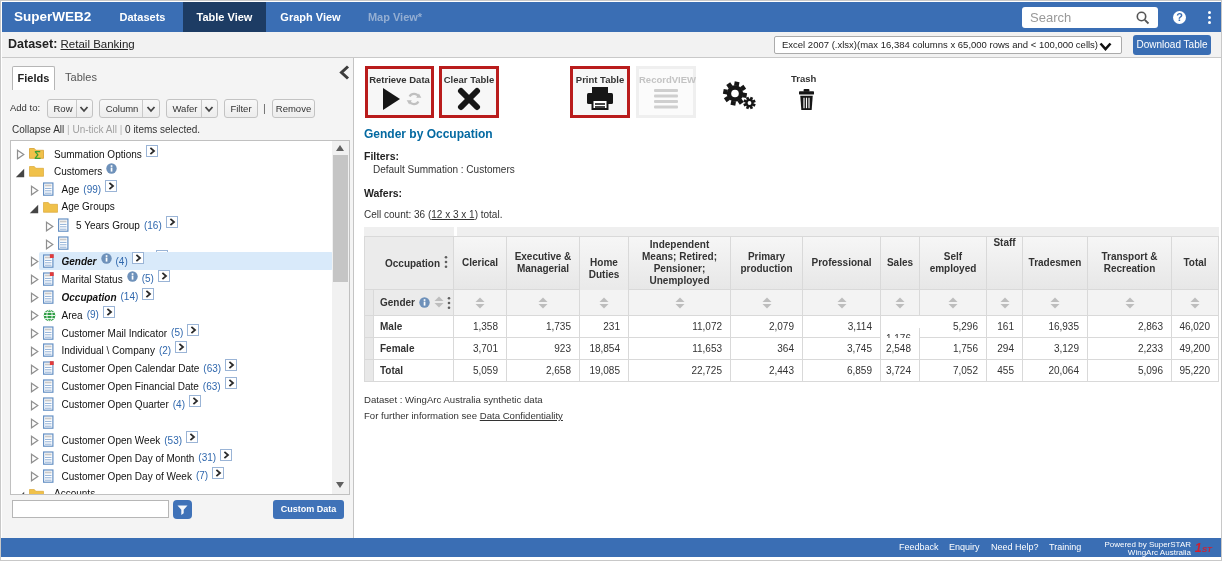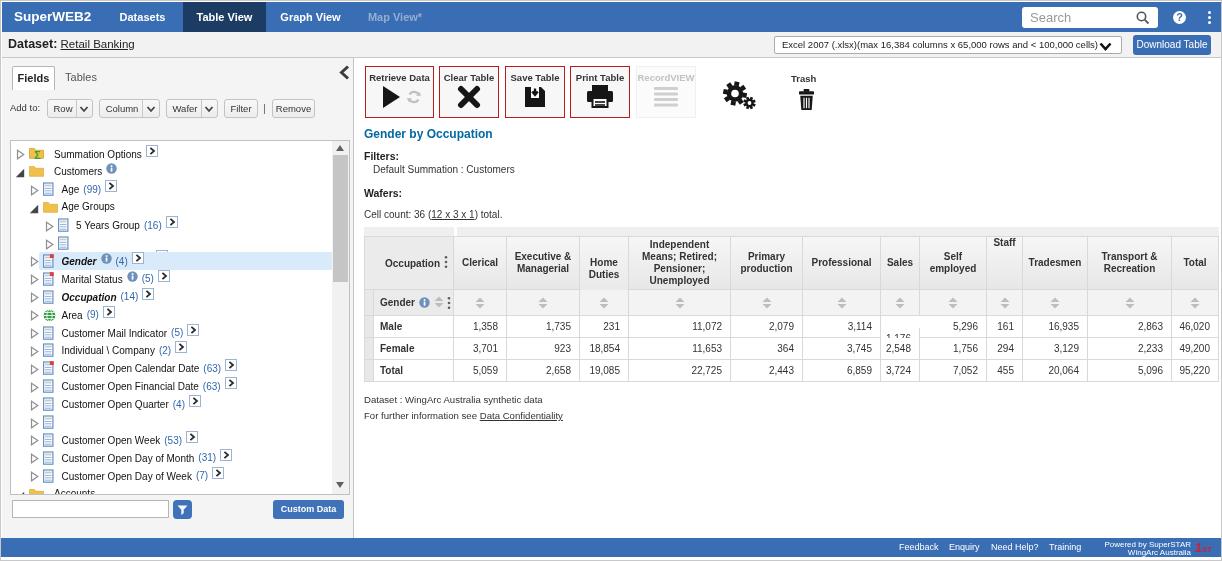--- a/index.html
+++ b/index.html
@@ -51,21 +51,21 @@
 
 #sbar { position:absolute; right:0; top:0; width:17px; height:353px; background:#f1f1f1; }
 #sthumb { position:absolute; right:1px; top:14px; width:15px; height:127px; background:#c5c5c5; }
 
 #filterinput { position:absolute; left:10px; top:442px; width:157px; height:18px; background:#fff; border:1px solid #b6b6b6; }
 #filterbtn { position:absolute; left:171px; top:442px; width:19px; height:19px; background:#3f72b8; border-radius:4px; }
 #customdata { position:absolute; left:271px; top:442px; width:71px; height:19px; white-space:nowrap; background:#3f72b8; border-radius:3px; color:#fff; font-size:9px; font-weight:bold; text-align:center; line-height:19px; }
 
 
 #content { position:absolute; left:354px; top:57px; width:867px; height:480px; background:#fff; }
-.toolbtn { position:absolute; top:8px; height:52px; background:#f7f7f7; border:1px solid #b91c1c; text-align:center; }
+.toolbtn { position:absolute; top:8px; height:52px; background:#f7f7f7; border:3px solid #b91c1c; text-align:center; }
 .toolbtn .lbl { display:block; margin-top:5px; font-size:9.5px; font-weight:bold; color:#333; white-space:nowrap; }
 .tool-dis { background:#fbfbfb; border-color:#efefef; }
 .tool-dis .lbl { color:#c3c3c3; }
 
 #tbltitle { position:absolute; left:9px; top:69px; font-size:12px; font-weight:bold; color:#0369a1; }
 .boldlbl { font-size:10.5px; font-weight:bold; color:#222; }
 .normtxt { font-size:10px; color:#333; }
 
 
 #dtable { position:absolute; left:9px; top:171px; }
@@ -145,20 +145,21 @@
     <div class="gbtn" style="left:164px;width:52px;">
         <span class="btxt" style="width:36px;">Wafer</span>
         <span class="bdiv" style="right:15px;"></span>
         <svg class="bchev" style="right:3px;" width="10" height="7" viewBox="0 0 10 7">
           <path d="M1.5 1 L5 5 L8.5 1" stroke="#444" stroke-width="1.8" fill="none"></path>
         </svg>
       </div>
     <div class="gbtn" style="left:222px;width:34px;">Filter</div>
     <span style="position:absolute;left:261px;top:41px;height:19px;line-height:19px;color:#666;font-size:11px;">|</span>
     <div class="gbtn" style="left:270px;width:43px;">Remove</div>
+    <div id="linksrow">Collapse All <span class="sep">|</span> <span class="dis">Un-tick All</span> <span class="sep">|</span> 0 items selected.</div>
     <div id="treebox">
       <div id="treerows">
       <div class="trow" style="top:3.5px;">
             <span class="ti" style="position:absolute;left:4.5px;top:3.5px;"><svg width="9" height="11" viewBox="0 0 9 11">
                 <path d="M1.5 1.2 L7.8 5.5 L1.5 9.8 Z" fill="#fdfdfd" stroke="#8f8f8f" stroke-width="1.2"></path>
               </svg></span>
             <span class="ti" style="position:absolute;left:18px;top:2.5px;"><svg width="15" height="13" viewBox="0 0 15 13">
                 <path d="M0.5 1.5 h4.8 l1.5 1.8 h7.7 v8 h-14 z" fill="#f0c14a" stroke="#d9a63c" stroke-width="0.9"></path>
                 <text x="5.2" y="12.2" font-size="11" font-weight="bold" fill="#3aa135" font-family="Liberation Sans">Σ</text>
               </svg></span>
@@ -520,27 +521,20 @@
           </g>
           <path d="M39.2 11.8 L44.3 11.8 L41.9 7.6 Z" fill="#c0c0c0"></path>
           <path d="M29.7 14.2 L34.8 14.2 L32.2 18.4 Z" fill="#c0c0c0"></path>
         </svg></div>
     <div class="toolbtn" style="left:84px;width:60px;"><span class="lbl">Clear Table</span>
       <svg width="24" height="24" viewBox="0 0 24 24" style="margin-top:2px">
           <g stroke="#161616" stroke-width="6" stroke-linecap="round">
             <line x1="4" y1="4" x2="20" y2="20"></line>
             <line x1="20" y1="4" x2="4" y2="20"></line>
           </g>
-        </svg></div>
-    <div class="toolbtn" style="left:150px;width:60px;"><span class="lbl">Save Table</span>
-      <svg width="24" height="24" viewBox="0 0 24 24" style="margin-top:2px">
-          <path d="M2 2 h16 l4 4 v16 h-20 z" fill="#161616"></path>
-          <rect x="8" y="2" width="8" height="11" fill="#fff"></rect>
-          <path d="M12 3.5 v5 M9.2 6.5 L12 9.8 L14.8 6.5" stroke="#161616" stroke-width="2.4" fill="none"></path>
-          <rect x="6" y="16" width="12" height="6" fill="#161616"></rect>
         </svg></div>
     <div class="toolbtn" style="left:215px;width:60px;"><span class="lbl">Print Table</span>
       <svg width="26" height="24" viewBox="0 0 26 24" style="margin-top:2px">
           <rect x="5" y="0" width="16" height="6" fill="#161616"></rect>
           <rect x="0" y="6" width="26" height="11" rx="1.5" fill="#161616"></rect>
           <rect x="5.5" y="13" width="15" height="9" fill="#fff" stroke="#161616" stroke-width="2"></rect>
           <line x1="8" y1="17" x2="18" y2="17" stroke="#161616" stroke-width="1.6"></line>
           <line x1="8" y1="20" x2="18" y2="20" stroke="#161616" stroke-width="1.6"></line>
         </svg></div>
     <div class="toolbtn tool-dis" style="left:281px;width:60px;"><span class="lbl">RecordVIEW</span>

